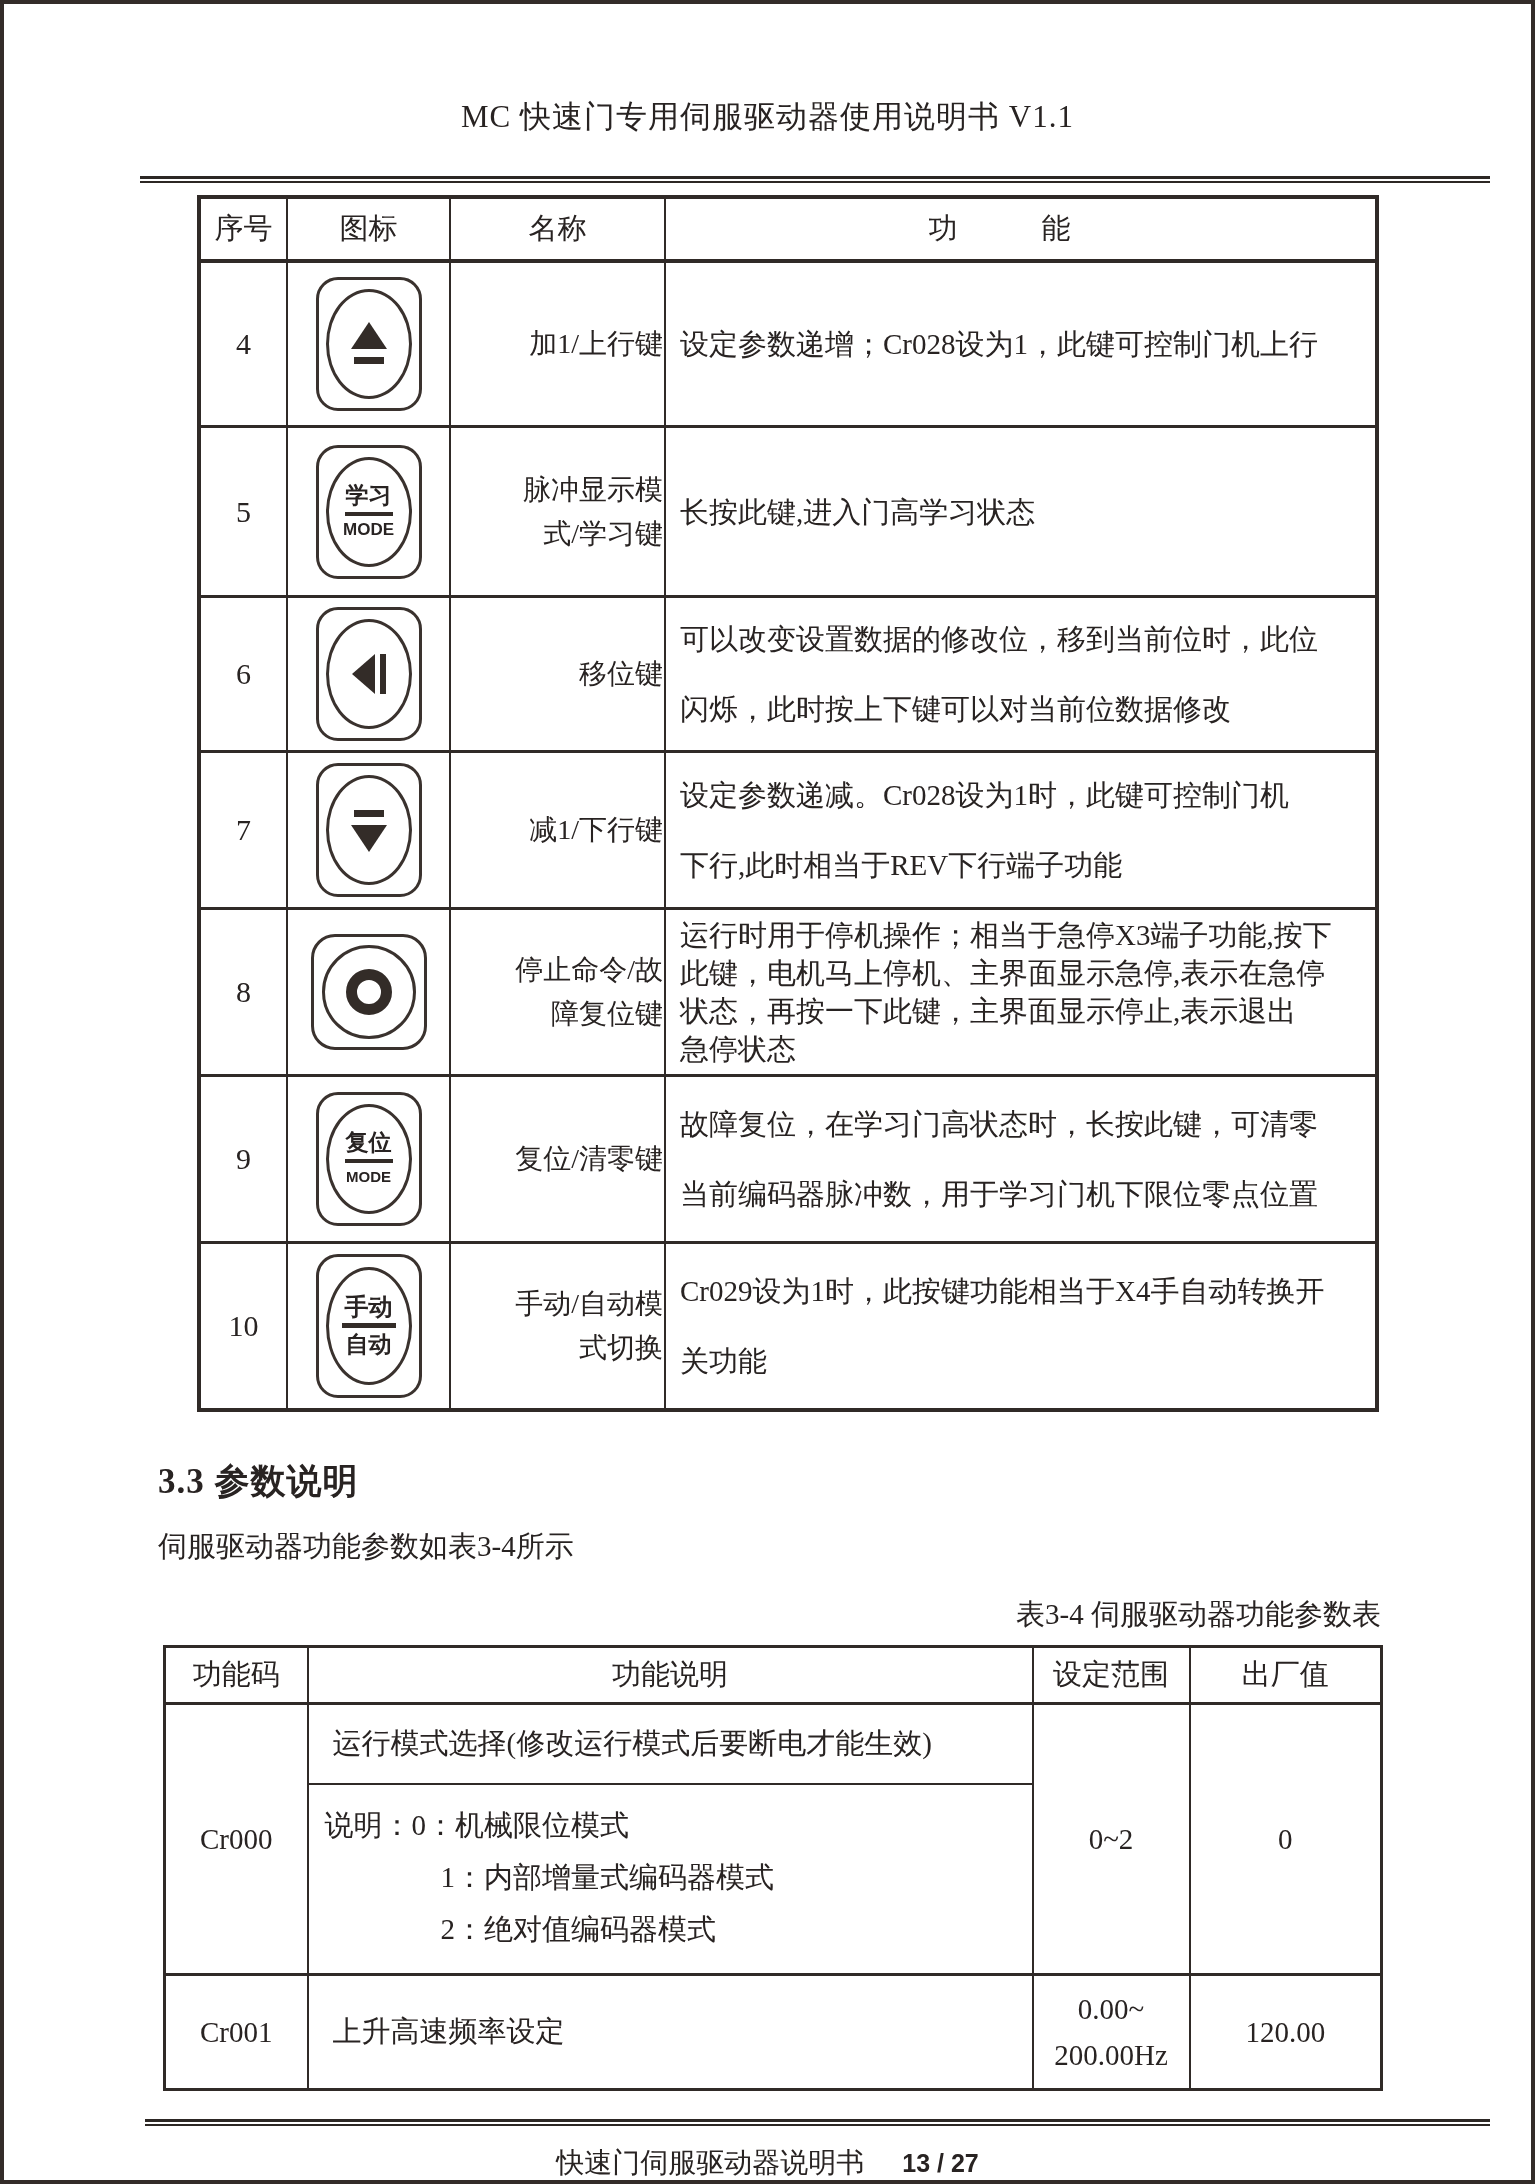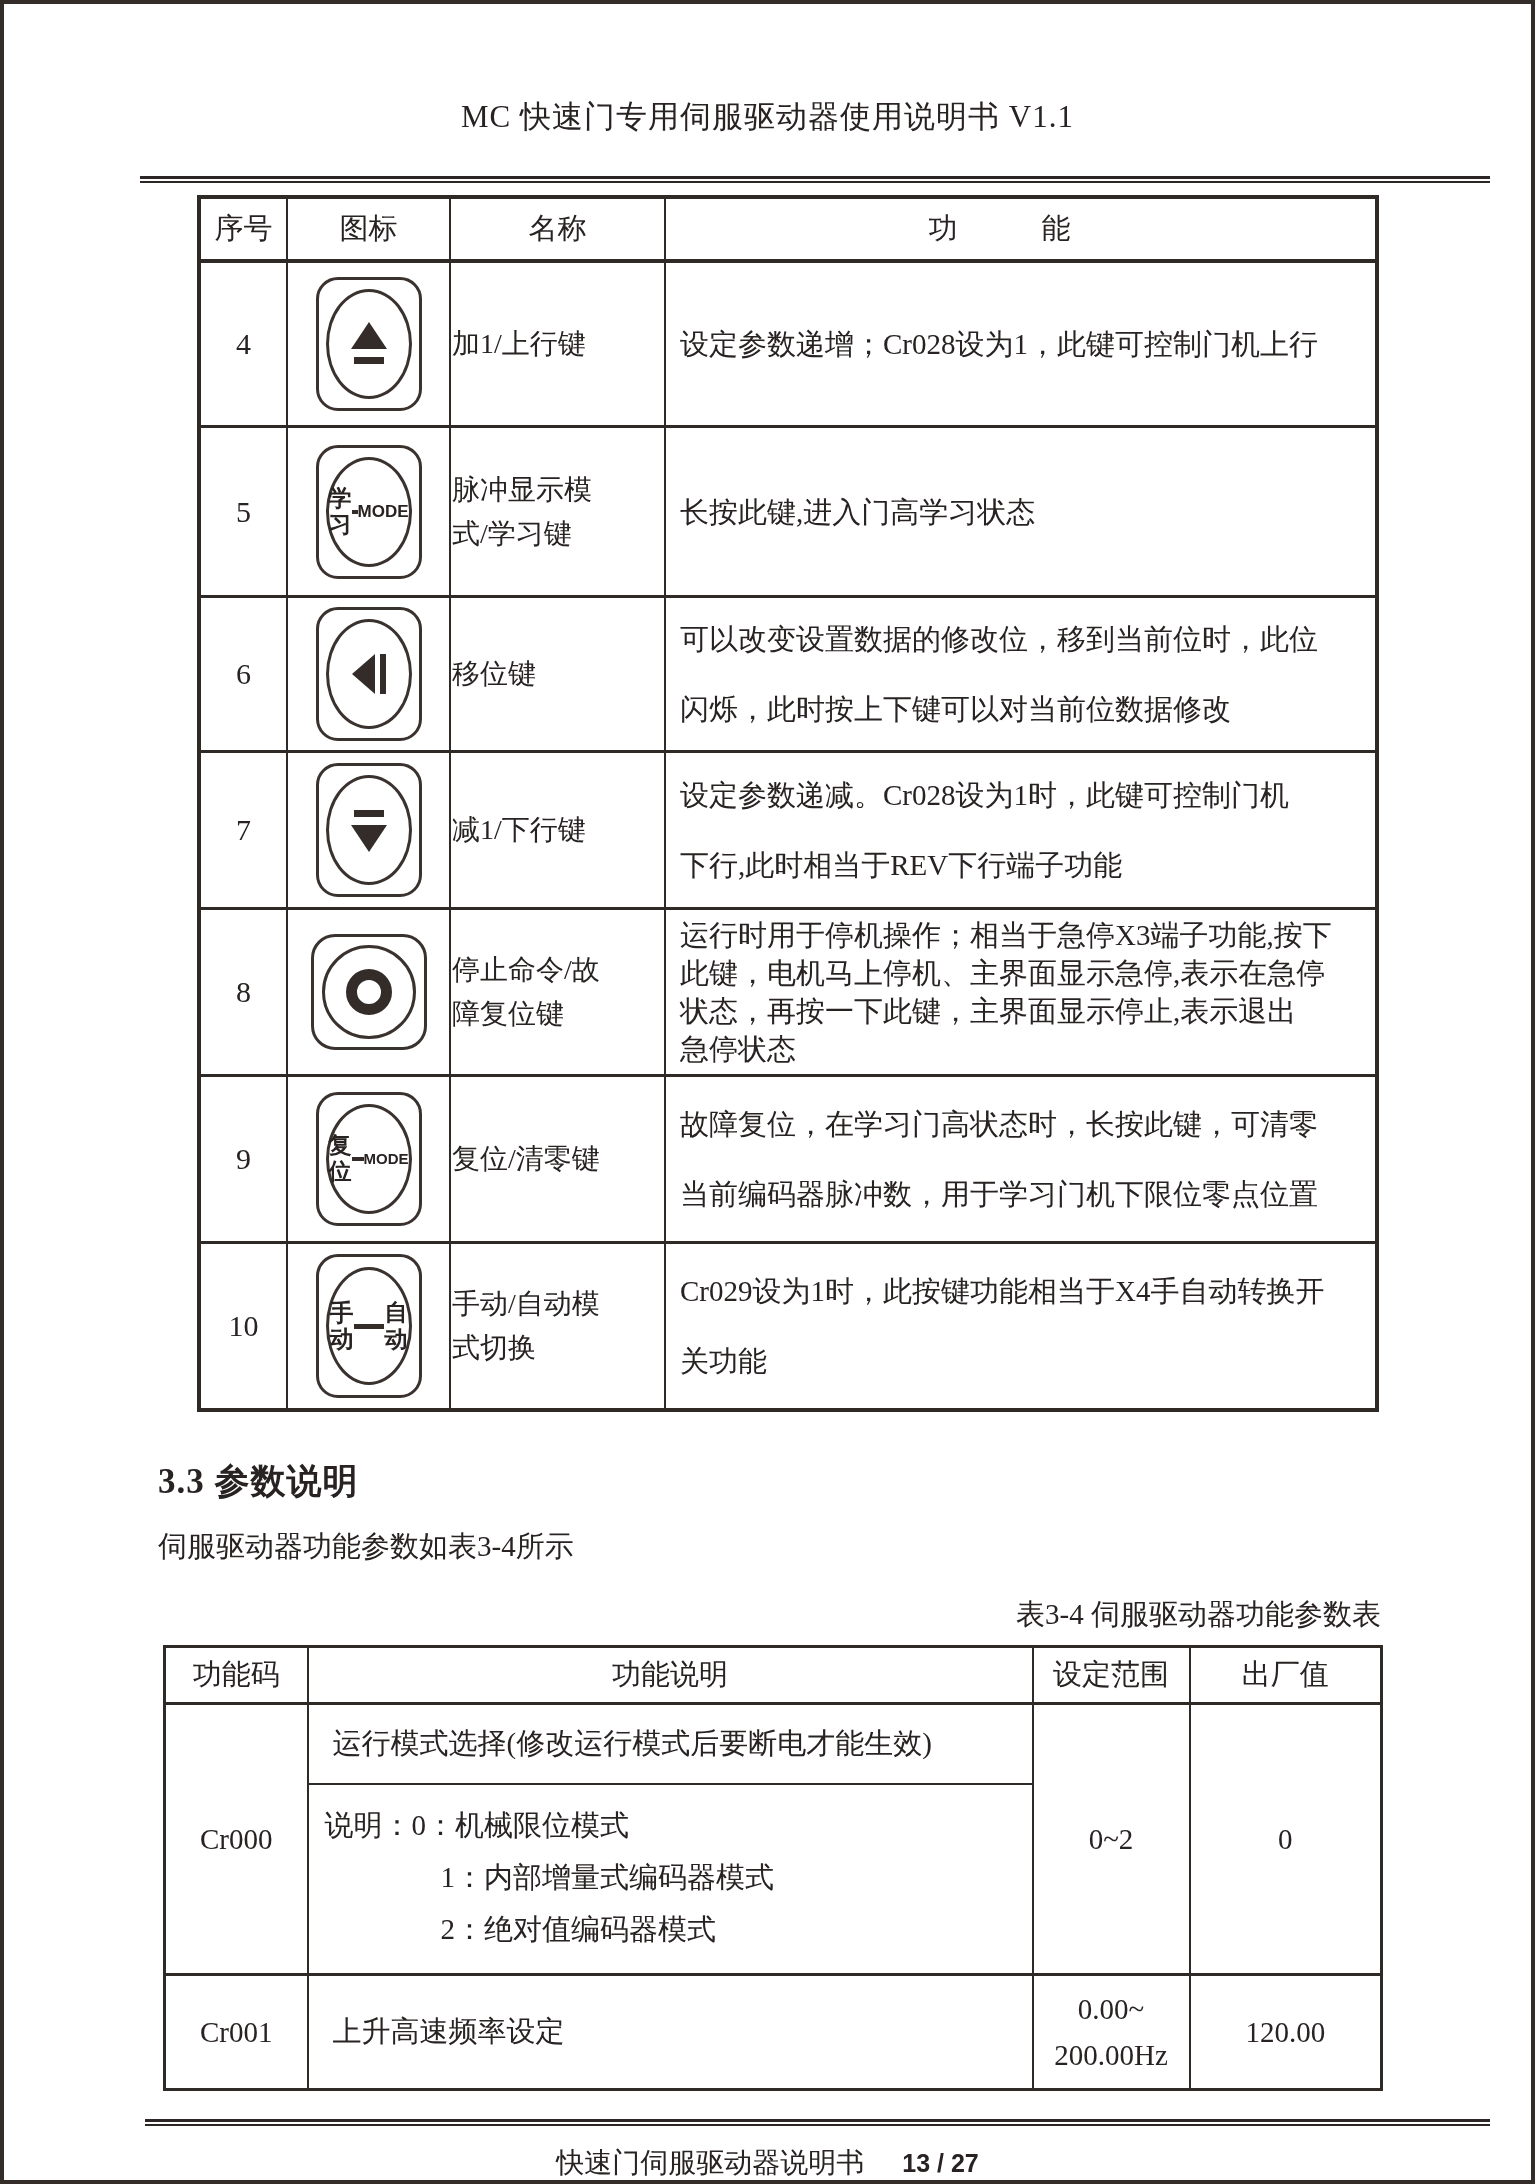--- a/index.html
+++ b/index.html
@@ -23,34 +23,34 @@
     font-weight:normal;font-size:29px;}
   .key-table td{border:2px solid #302a27;border-top:3px solid #302a27;border-bottom:3px solid #302a27;
     font-size:29px;vertical-align:middle;}
   .col-no{width:88px;}
   .col-icon{width:163px;}
   .col-name{width:215px;}
   .col-func{width:712px;}
   .spread{letter-spacing:2.9em;padding-left:43px;text-align:center;}
   td.cell-no{text-align:center;font-size:30px;}
   td.cell-icon{text-align:center;}
-  td.cell-name{text-align:left;line-height:44px;font-size:28px;}
+  td.cell-name{text-align:right;line-height:44px;font-size:28px;}
   td.cell-func{padding:6px 30px 6px 14px;}
   .fline{line-height:70px;white-space:nowrap;}
   .r8 .fline{line-height:38px;}
   .r4 td{height:150px;} .r5 td{height:155px;} .r6 td{height:140px;margin-left:8px;}
   .r7 td{height:142px;} .r8 td{height:148px;} .r9 td{height:152px;} .r10 td{height:152px;}
 
   
   .keycap{display:inline-flex;align-items:center;justify-content:center;
     width:100px;height:128px;border:3.5px solid #3a322e;border-radius:22px;background:#fff;}
   .keycap.square{width:110px;height:110px;border-radius:24px;}
   .keycap.tall{height:138px;}
   .oval{width:80px;height:104px;border:3.5px solid #3a322e;border-radius:50%;
-    display:flex;align-items:center;justify-content:center;}
+    display:flex;flex-direction:column;align-items:center;justify-content:center;}
   .circle{width:88px;height:88px;border:3.5px solid #3a322e;border-radius:50%;
     display:flex;align-items:center;justify-content:center;}
   .ring{width:46px;height:46px;box-sizing:border-box;border:11px solid #332c28;border-radius:50%;}
   .glyph{fill:#332c28;}
   .oval .top-label{font-size:23px;font-weight:bold;line-height:26px;}
   .oval .bottom-latin{font-family:"Liberation Sans","DejaVu Sans",sans-serif;font-weight:bold;font-size:17px;line-height:22px;}
   .oval .bottom-cjk{font-size:23px;font-weight:bold;line-height:27px;}
   .key-divider{width:48px;height:4px;background:#332c28;margin:3px 0;}
   .wide-div{width:54px;height:5px;}
 

